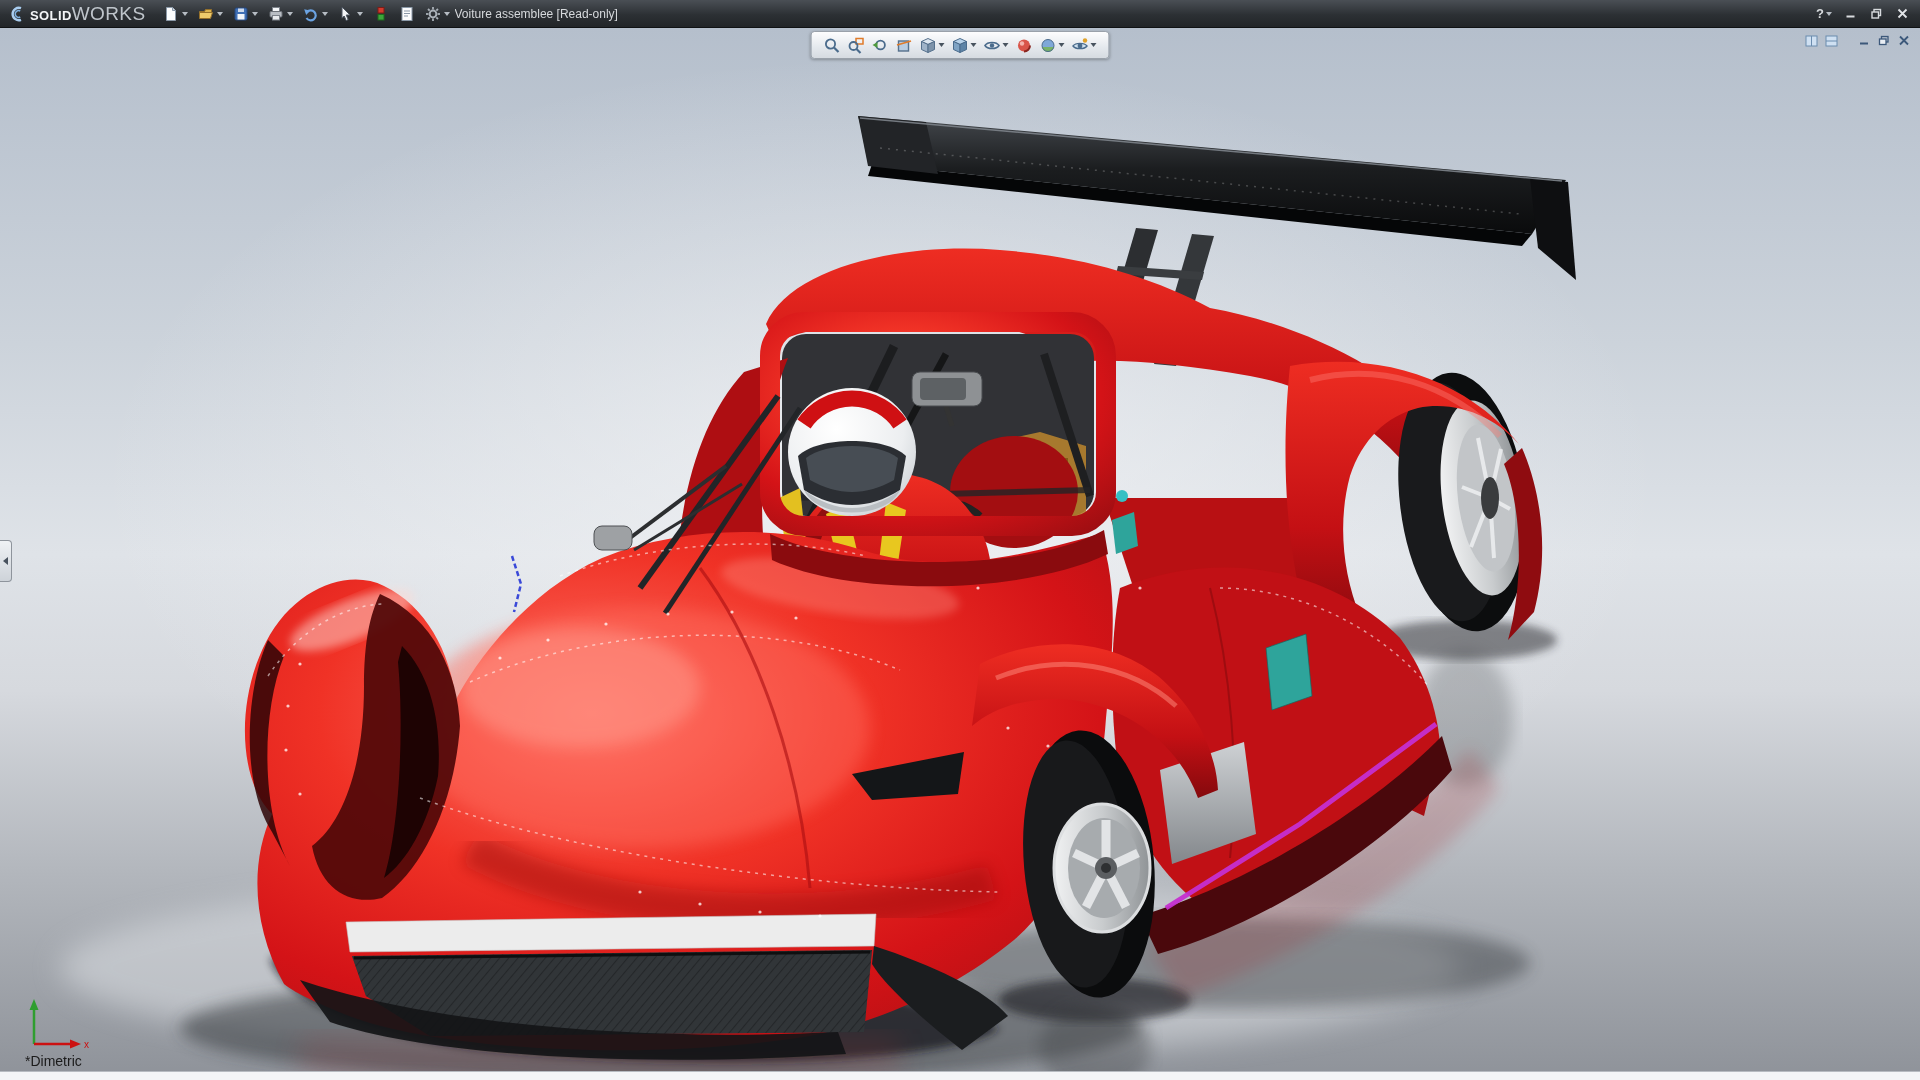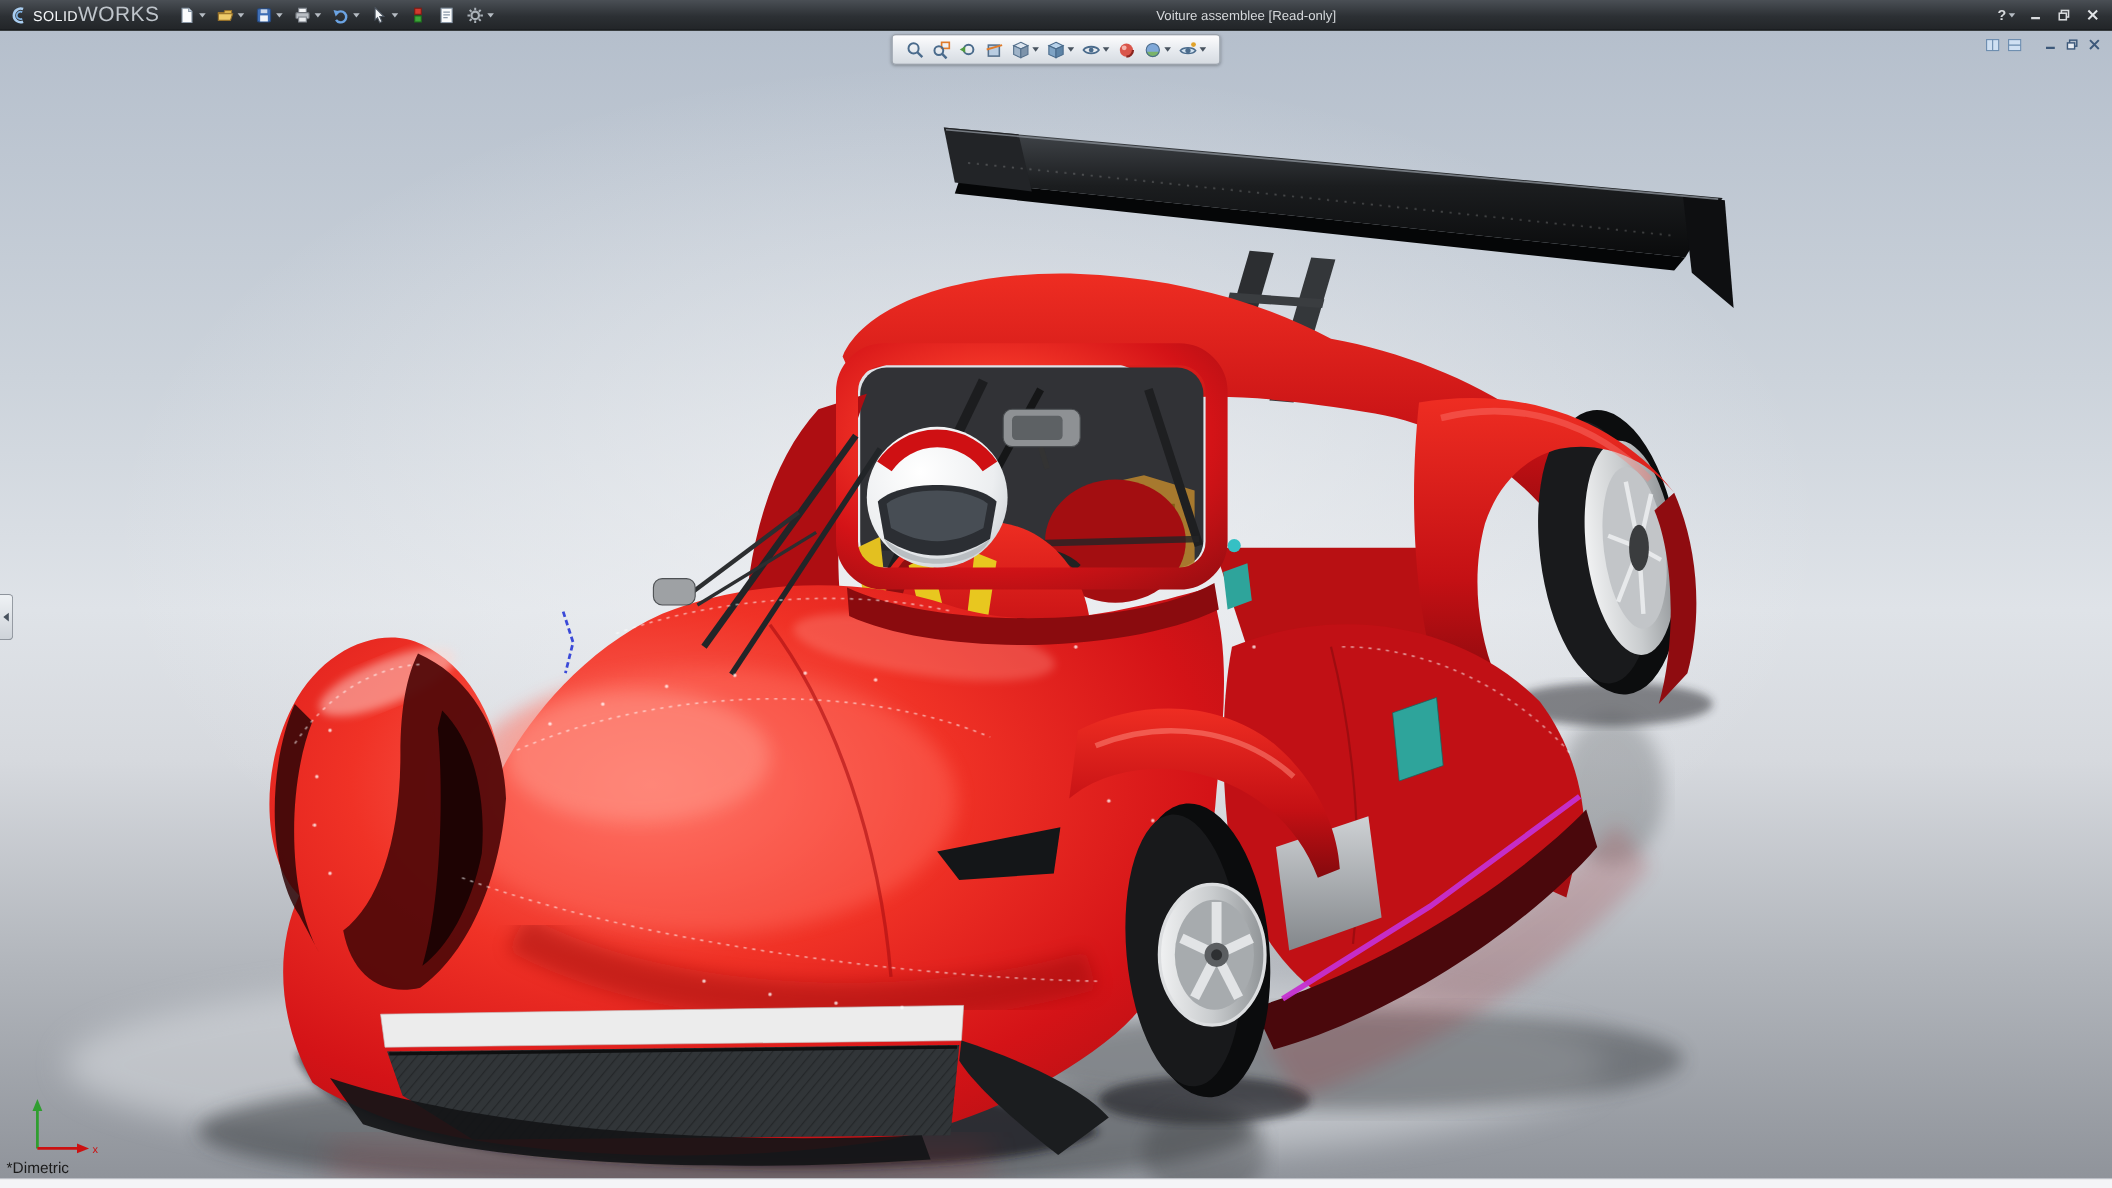--- a/index.html
+++ b/index.html
@@ -3,26 +3,26 @@
 <meta charset="utf-8">
 <style>
   *{margin:0;padding:0;box-sizing:border-box}
   html,body{width:1920px;height:1080px;overflow:hidden;font-family:"Liberation Sans",sans-serif;background:#1d2023}
   .app{position:relative;width:1920px;height:1080px}
 
   
   .titlebar{position:absolute;top:0;left:0;right:0;height:28px;display:flex;align-items:center;
     background:linear-gradient(#4a4f55,#2c3034 55%,#222528);border-bottom:1px solid #101214;color:#d9dcdf}
   .brand{display:flex;align-items:center;gap:4px;padding:0 12px 0 8px}
-  .b-bold{font-weight:normal;font-size:13px;color:#f3f5f7;letter-spacing:.4px}
+  .b-bold{font-weight:bold;font-size:13px;color:#f3f5f7;letter-spacing:.4px}
   .b-light{font-size:19px;color:#bfc5cb;letter-spacing:.4px}
   .tb-group{display:flex;align-items:center;height:100%}
   .tbtn{display:flex;align-items:center;gap:3px;height:26px;padding:0 5px;background:transparent;border:none;cursor:default}
   .dd{width:0;height:0;border-left:3.5px solid transparent;border-right:3.5px solid transparent;border-top:4px solid #b6bcc3;display:inline-block}
-  .win-title{flex:1;text-align:center;font-size:12px;color:#d6d9dc;white-space:nowrap;overflow:hidden}
+  .win-title{flex:1;text-align:left;font-size:12px;color:#d6d9dc;white-space:nowrap;overflow:hidden}
   .win-controls{display:flex;align-items:center;gap:2px;padding-right:6px}
   .wbtn{display:flex;align-items:center;justify-content:center;gap:2px;min-width:24px;height:22px;background:transparent;border:none;color:#d8dbde;font-size:13px;font-weight:bold}
 
   
   .viewport{position:absolute;top:28px;left:0;width:1920px;height:1052px;overflow:hidden;background:#c9d0d8}
   .scene{position:absolute;left:0;top:0;width:1920px;height:1052px;display:block}
 
   .headsup{position:absolute;top:3px;left:50%;transform:translateX(-50%);display:flex;align-items:center;gap:1px;
     padding:2px 9px;background:linear-gradient(#fdfdfe,#e4e8ed 60%,#d6dbe1);border:1px solid #9aa1aa;border-radius:4px;
     box-shadow:0 1px 3px rgba(0,0,0,.28)}
@@ -30,21 +30,21 @@
   .headsup .dd{border-top-color:#48535f}
 
   .doc-controls{position:absolute;top:5px;right:8px;display:flex;align-items:center;gap:3px}
   .doc-gap{width:9px}
   .dbtn{width:17px;height:15px;display:flex;align-items:center;justify-content:center;background:transparent;border:none;padding:0}
 
   .fm-tab{position:absolute;left:0;top:512px;width:12px;height:42px;background:linear-gradient(#eff2f5,#ced3d9);
     border:1px solid #8e949c;border-left:none;border-radius:0 4px 4px 0;display:flex;align-items:center;justify-content:center}
   .fm-arrow{width:0;height:0;border-top:4px solid transparent;border-bottom:4px solid transparent;border-right:5px solid #48525e}
 
-  .view-label{position:absolute;left:6px;bottom:11px;font-size:14px;color:#1b1b1b}
+  .view-label{position:absolute;left:25px;bottom:11px;font-size:14px;color:#1b1b1b}
   .triad{position:absolute;left:24px;bottom:24px}
   .status-strip{position:absolute;left:0;right:0;bottom:0;height:9px;background:#f4f5f7;border-top:1px solid #b7bbc1}
 </style>
 </head>
 <body>
 
 <div class="app">
 
   <div class="titlebar">
     <div class="brand">

